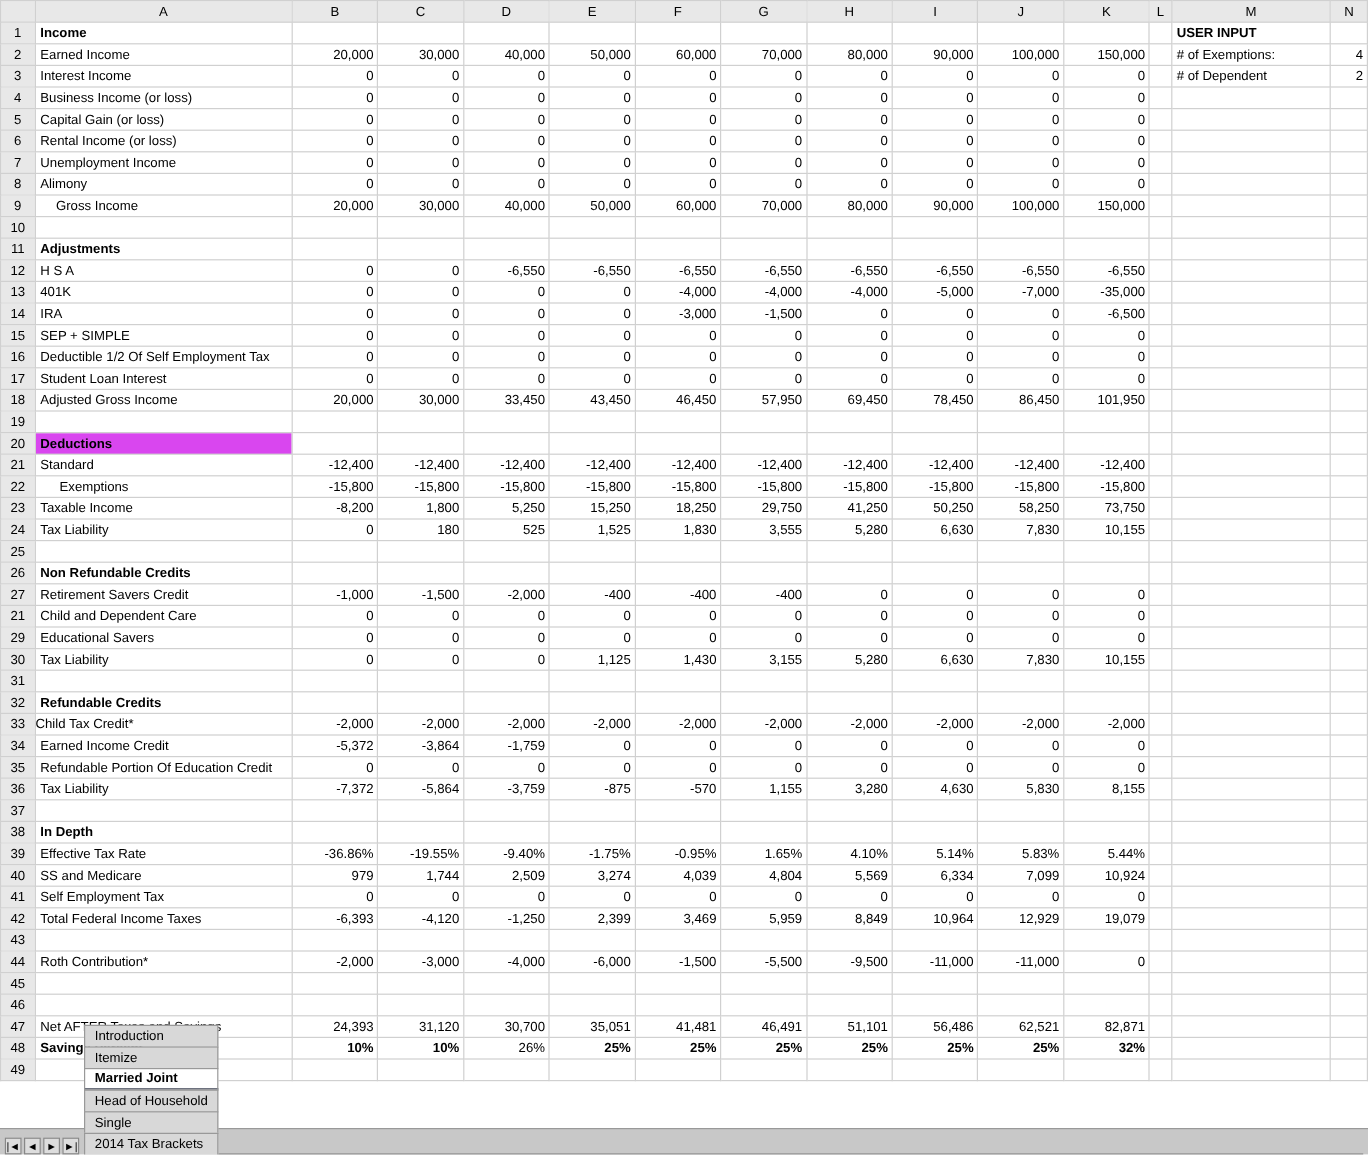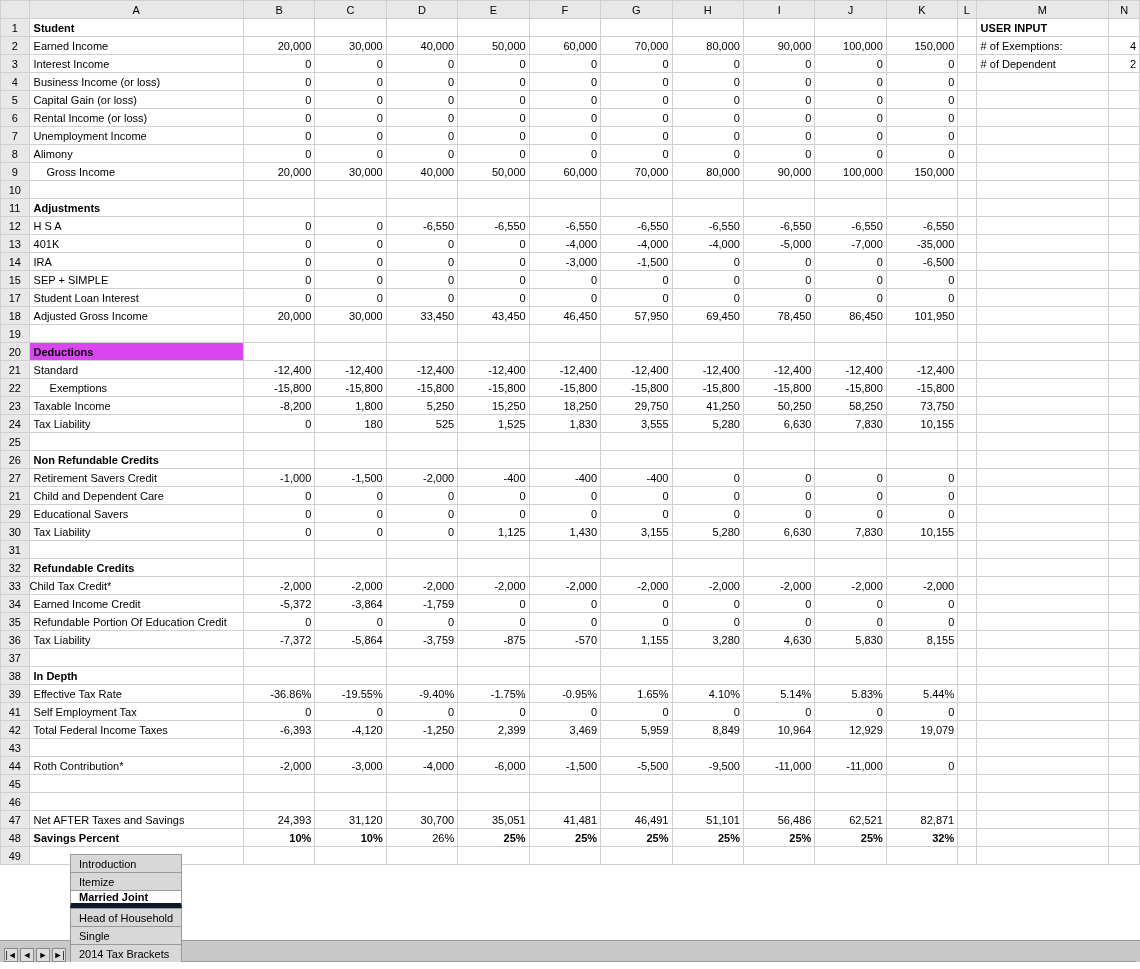--- a/index.html
+++ b/index.html
@@ -44,21 +44,21 @@
       border-bottom: none;
       background: #d8d8d8;
       cursor: pointer;
       font-size: 11px;
       height: 18px;
       display: flex; align-items: center;
     }
     .tab.active {
       background: #fff;
       font-weight: bold;
-      border-bottom: 5px solid #0f172a;
+      border-bottom: 1px solid #0f172a;
     }
     .scrollbar-area { flex: 1; background: #c8c8c8; border-top: 1px solid #999; }
   </style>
 </head>
 <body>
 
 <div class="spreadsheet-container">
   <table id="main-table">
     <colgroup>
       <col style="width:28px">
@@ -92,21 +92,21 @@
           <th>J</th>
           <th>K</th>
           <th>L</th>
           <th>M</th>
           <th>N</th>
         </tr>
     </thead>
     <tbody id="table-body">
     <tr>
           <td class="row-header">1</td>
-          <td style="padding-left: 4px; font-weight: bold; background: rgb(255, 255, 255);">Student</td>
+          <td style="padding-left: 4px; font-weight: bold; background: rgb(255, 255, 255);">Income</td>
           <td class="num"></td>
           <td class="num"></td>
           <td class="num"></td>
           <td class="num"></td>
           <td class="num"></td>
           <td class="num"></td>
           <td class="num"></td>
           <td class="num"></td>
           <td class="num"></td>
           <td class="num"></td>
@@ -346,20 +346,37 @@
           <td class="num">0</td>
           <td class="num">0</td>
           <td class="num">0</td>
           <td class="num">0</td>
           <td class="num">0</td>
           <td></td>
           <td style="padding-left: 4px;"></td>
           <td class="num"></td>
         </tr>
         <tr>
+          <td class="row-header">16</td>
+          <td style="padding-left: 4px;">Deductible 1/2 Of Self Employment Tax</td>
+          <td class="num">0</td>
+          <td class="num">0</td>
+          <td class="num">0</td>
+          <td class="num">0</td>
+          <td class="num">0</td>
+          <td class="num">0</td>
+          <td class="num">0</td>
+          <td class="num">0</td>
+          <td class="num">0</td>
+          <td class="num">0</td>
+          <td></td>
+          <td style="padding-left: 4px;"></td>
+          <td class="num"></td>
+        </tr>
+        <tr>
           <td class="row-header">17</td>
           <td style="padding-left: 4px;">Student Loan Interest</td>
           <td class="num">0</td>
           <td class="num">0</td>
           <td class="num">0</td>
           <td class="num">0</td>
           <td class="num">0</td>
           <td class="num">0</td>
           <td class="num">0</td>
           <td class="num">0</td>
@@ -732,20 +749,37 @@
           <td class="num">-36.86%</td>
           <td class="num">-19.55%</td>
           <td class="num">-9.40%</td>
           <td class="num">-1.75%</td>
           <td class="num">-0.95%</td>
           <td class="num">1.65%</td>
           <td class="num">4.10%</td>
           <td class="num">5.14%</td>
           <td class="num">5.83%</td>
           <td class="num">5.44%</td>
+          <td></td>
+          <td style="padding-left: 4px;"></td>
+          <td class="num"></td>
+        </tr>
+        <tr>
+          <td class="row-header">40</td>
+          <td style="padding-left: 4px;">SS and Medicare</td>
+          <td class="num">979</td>
+          <td class="num">1,744</td>
+          <td class="num">2,509</td>
+          <td class="num">3,274</td>
+          <td class="num">4,039</td>
+          <td class="num">4,804</td>
+          <td class="num">5,569</td>
+          <td class="num">6,334</td>
+          <td class="num">7,099</td>
+          <td class="num">10,924</td>
           <td></td>
           <td style="padding-left: 4px;"></td>
           <td class="num"></td>
         </tr>
         <tr>
           <td class="row-header">41</td>
           <td style="padding-left: 4px;">Self Employment Tax</td>
           <td class="num">0</td>
           <td class="num">0</td>
           <td class="num">0</td>

